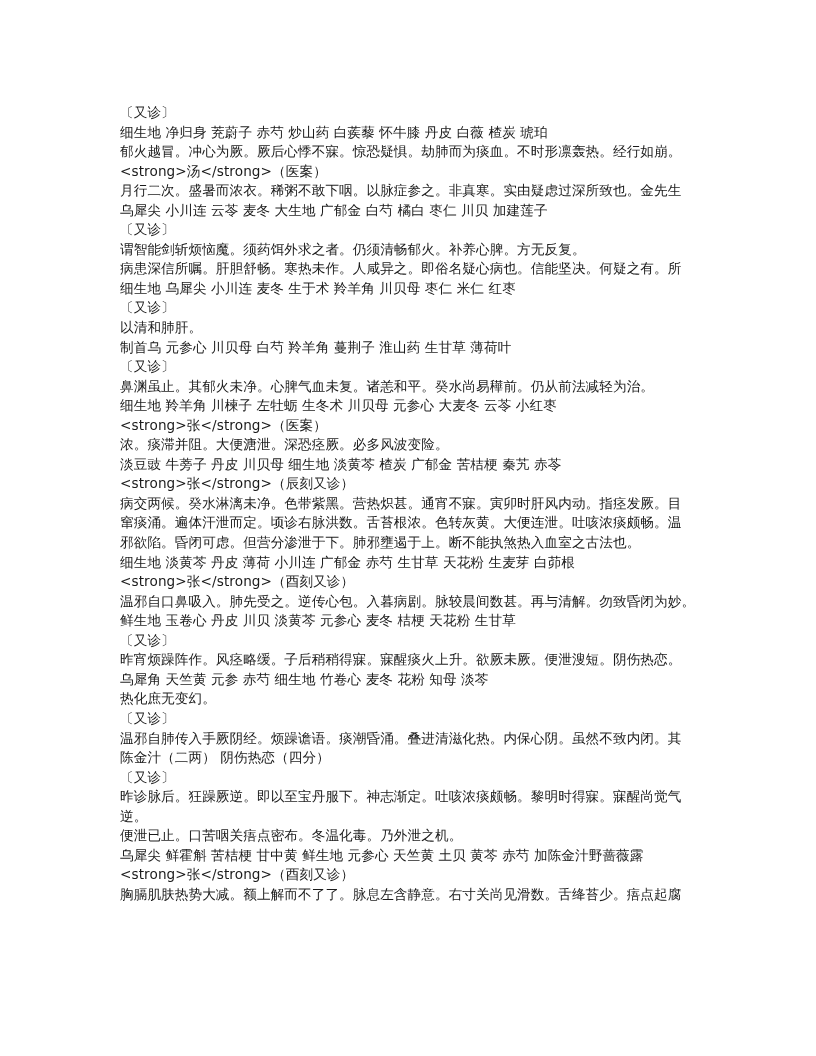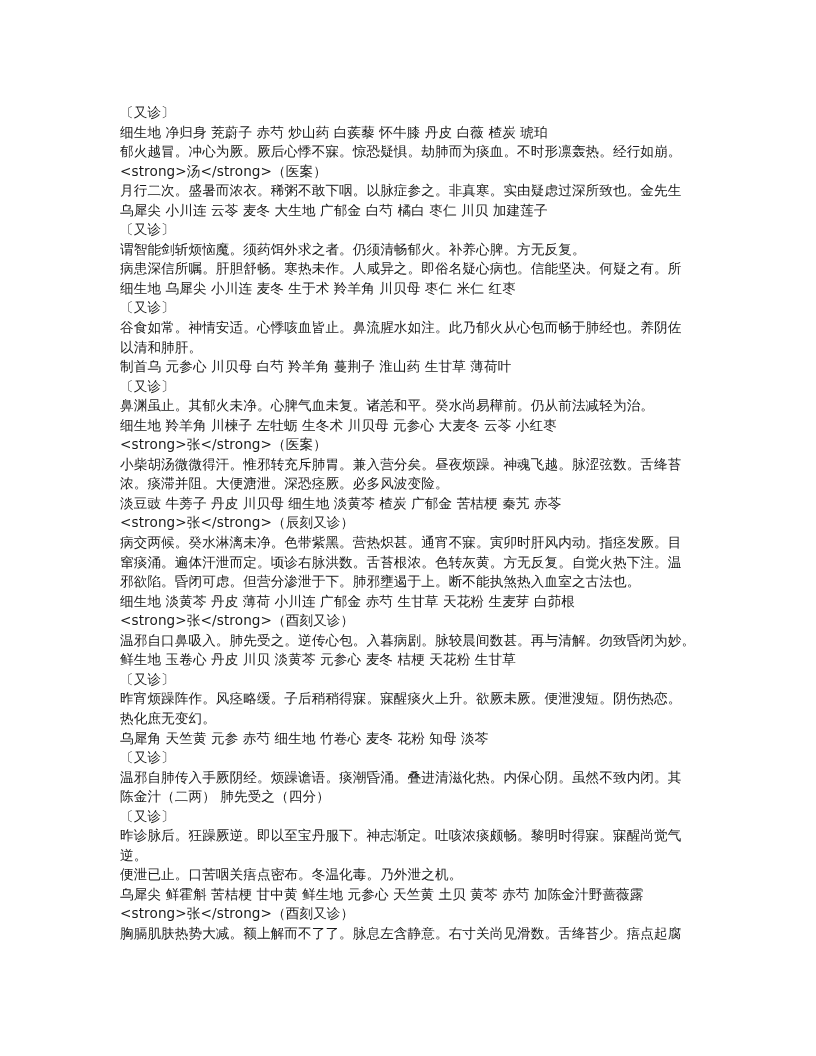--- a/index.html
+++ b/index.html
@@ -38,45 +38,43 @@
   <div class="line">细生地 净归身 茺蔚子 赤芍 炒山药 白蒺藜 怀牛膝 丹皮 白薇 楂炭 琥珀</div>
   <div class="line">郁火越冒。冲心为厥。厥后心悸不寐。惊恐疑惧。劫肺而为痰血。不时形凛轰热。经行如崩。</div>
   <div class="line">&lt;strong&gt;汤&lt;/strong&gt;（医案）</div>
   <div class="line">月行二次。盛暑而浓衣。稀粥不敢下咽。以脉症参之。非真寒。实由疑虑过深所致也。金先生</div>
   <div class="line">乌犀尖 小川连 云苓 麦冬 大生地 广郁金 白芍 橘白 枣仁 川贝 加建莲子</div>
   <div class="line">〔又诊〕</div>
   <div class="line">谓智能剑斩烦恼魔。须药饵外求之者。仍须清畅郁火。补养心脾。方无反复。</div>
   <div class="line">病患深信所嘱。肝胆舒畅。寒热未作。人咸异之。即俗名疑心病也。信能坚决。何疑之有。所</div>
   <div class="line">细生地 乌犀尖 小川连 麦冬 生于术 羚羊角 川贝母 枣仁 米仁 红枣</div>
   <div class="line">〔又诊〕</div>
-  <div class="line">谷食如常。神情安适。心悸咳血皆止。鼻流腥水如注。此乃郁火从心包而畅于肺经也。养阴佐</div>
   <div class="line">以清和肺肝。</div>
   <div class="line">制首乌 元参心 川贝母 白芍 羚羊角 蔓荆子 淮山药 生甘草 薄荷叶</div>
   <div class="line">〔又诊〕</div>
   <div class="line">鼻渊虽止。其郁火未净。心脾气血未复。诸恙和平。癸水尚易䅿前。仍从前法减轻为治。</div>
   <div class="line">细生地 羚羊角 川楝子 左牡蛎 生冬术 川贝母 元参心 大麦冬 云苓 小红枣</div>
   <div class="line">&lt;strong&gt;张&lt;/strong&gt;（医案）</div>
-  <div class="line">小柴胡汤微微得汗。惟邪转充斥肺胃。兼入营分矣。昼夜烦躁。神魂飞越。脉涩弦数。舌绛苔</div>
   <div class="line">浓。痰滞并阻。大便溏泄。深恐痉厥。必多风波变险。</div>
   <div class="line">淡豆豉 牛蒡子 丹皮 川贝母 细生地 淡黄芩 楂炭 广郁金 苦桔梗 秦艽 赤苓</div>
   <div class="line">&lt;strong&gt;张&lt;/strong&gt;（辰刻又诊）</div>
   <div class="line">病交两候。癸水淋漓未净。色带紫黑。营热炽甚。通宵不寐。寅卯时肝风内动。指痉发厥。目</div>
-  <div class="line">窜痰涌。遍体汗泄而定。顷诊右脉洪数。舌苔根浓。色转灰黄。方无反复。自觉火热下注。温</div>
+  <div class="line">窜痰涌。遍体汗泄而定。顷诊右脉洪数。舌苔根浓。色转灰黄。大便连泄。吐咳浓痰颇畅。温</div>
   <div class="line">邪欲陷。昏闭可虑。但营分渗泄于下。肺邪壅遏于上。断不能执煞热入血室之古法也。</div>
   <div class="line">细生地 淡黄芩 丹皮 薄荷 小川连 广郁金 赤芍 生甘草 天花粉 生麦芽 白茆根</div>
   <div class="line">&lt;strong&gt;张&lt;/strong&gt;（酉刻又诊）</div>
   <div class="line">温邪自口鼻吸入。肺先受之。逆传心包。入暮病剧。脉较晨间数甚。再与清解。勿致昏闭为妙。</div>
   <div class="line">鲜生地 玉卷心 丹皮 川贝 淡黄芩 元参心 麦冬 桔梗 天花粉 生甘草</div>
   <div class="line">〔又诊〕</div>
   <div class="line">昨宵烦躁阵作。风痉略缓。子后稍稍得寐。寐醒痰火上升。欲厥未厥。便泄溲短。阴伤热恋。</div>
+  <div class="line">乌犀角 天竺黄 元参 赤芍 细生地 竹卷心 麦冬 花粉 知母 淡芩</div>
   <div class="line">热化庶无变幻。</div>
-  <div class="line">乌犀角 天竺黄 元参 赤芍 细生地 竹卷心 麦冬 花粉 知母 淡芩</div>
   <div class="line">〔又诊〕</div>
   <div class="line">温邪自肺传入手厥阴经。烦躁谵语。痰潮昏涌。叠进清滋化热。内保心阴。虽然不致内闭。其</div>
-  <div class="line">陈金汁（二两） 肺先受之（四分）</div>
+  <div class="line">陈金汁（二两） 阴伤热恋（四分）</div>
   <div class="line">〔又诊〕</div>
   <div class="line">昨诊脉后。狂躁厥逆。即以至宝丹服下。神志渐定。吐咳浓痰颇畅。黎明时得寐。寐醒尚觉气</div>
   <div class="line">逆。</div>
   <div class="line">便泄已止。口苦咽关痦点密布。冬温化毒。乃外泄之机。</div>
   <div class="line">乌犀尖 鲜霍斛 苦桔梗 甘中黄 鲜生地 元参心 天竺黄 土贝 黄芩 赤芍 加陈金汁野蔷薇露</div>
   <div class="line">&lt;strong&gt;张&lt;/strong&gt;（酉刻又诊）</div>
   <div class="line">胸膈肌肤热势大减。额上解而不了了。脉息左含静意。右寸关尚见滑数。舌绛苔少。痦点起腐</div>
 </div>
 
 </body></html>

